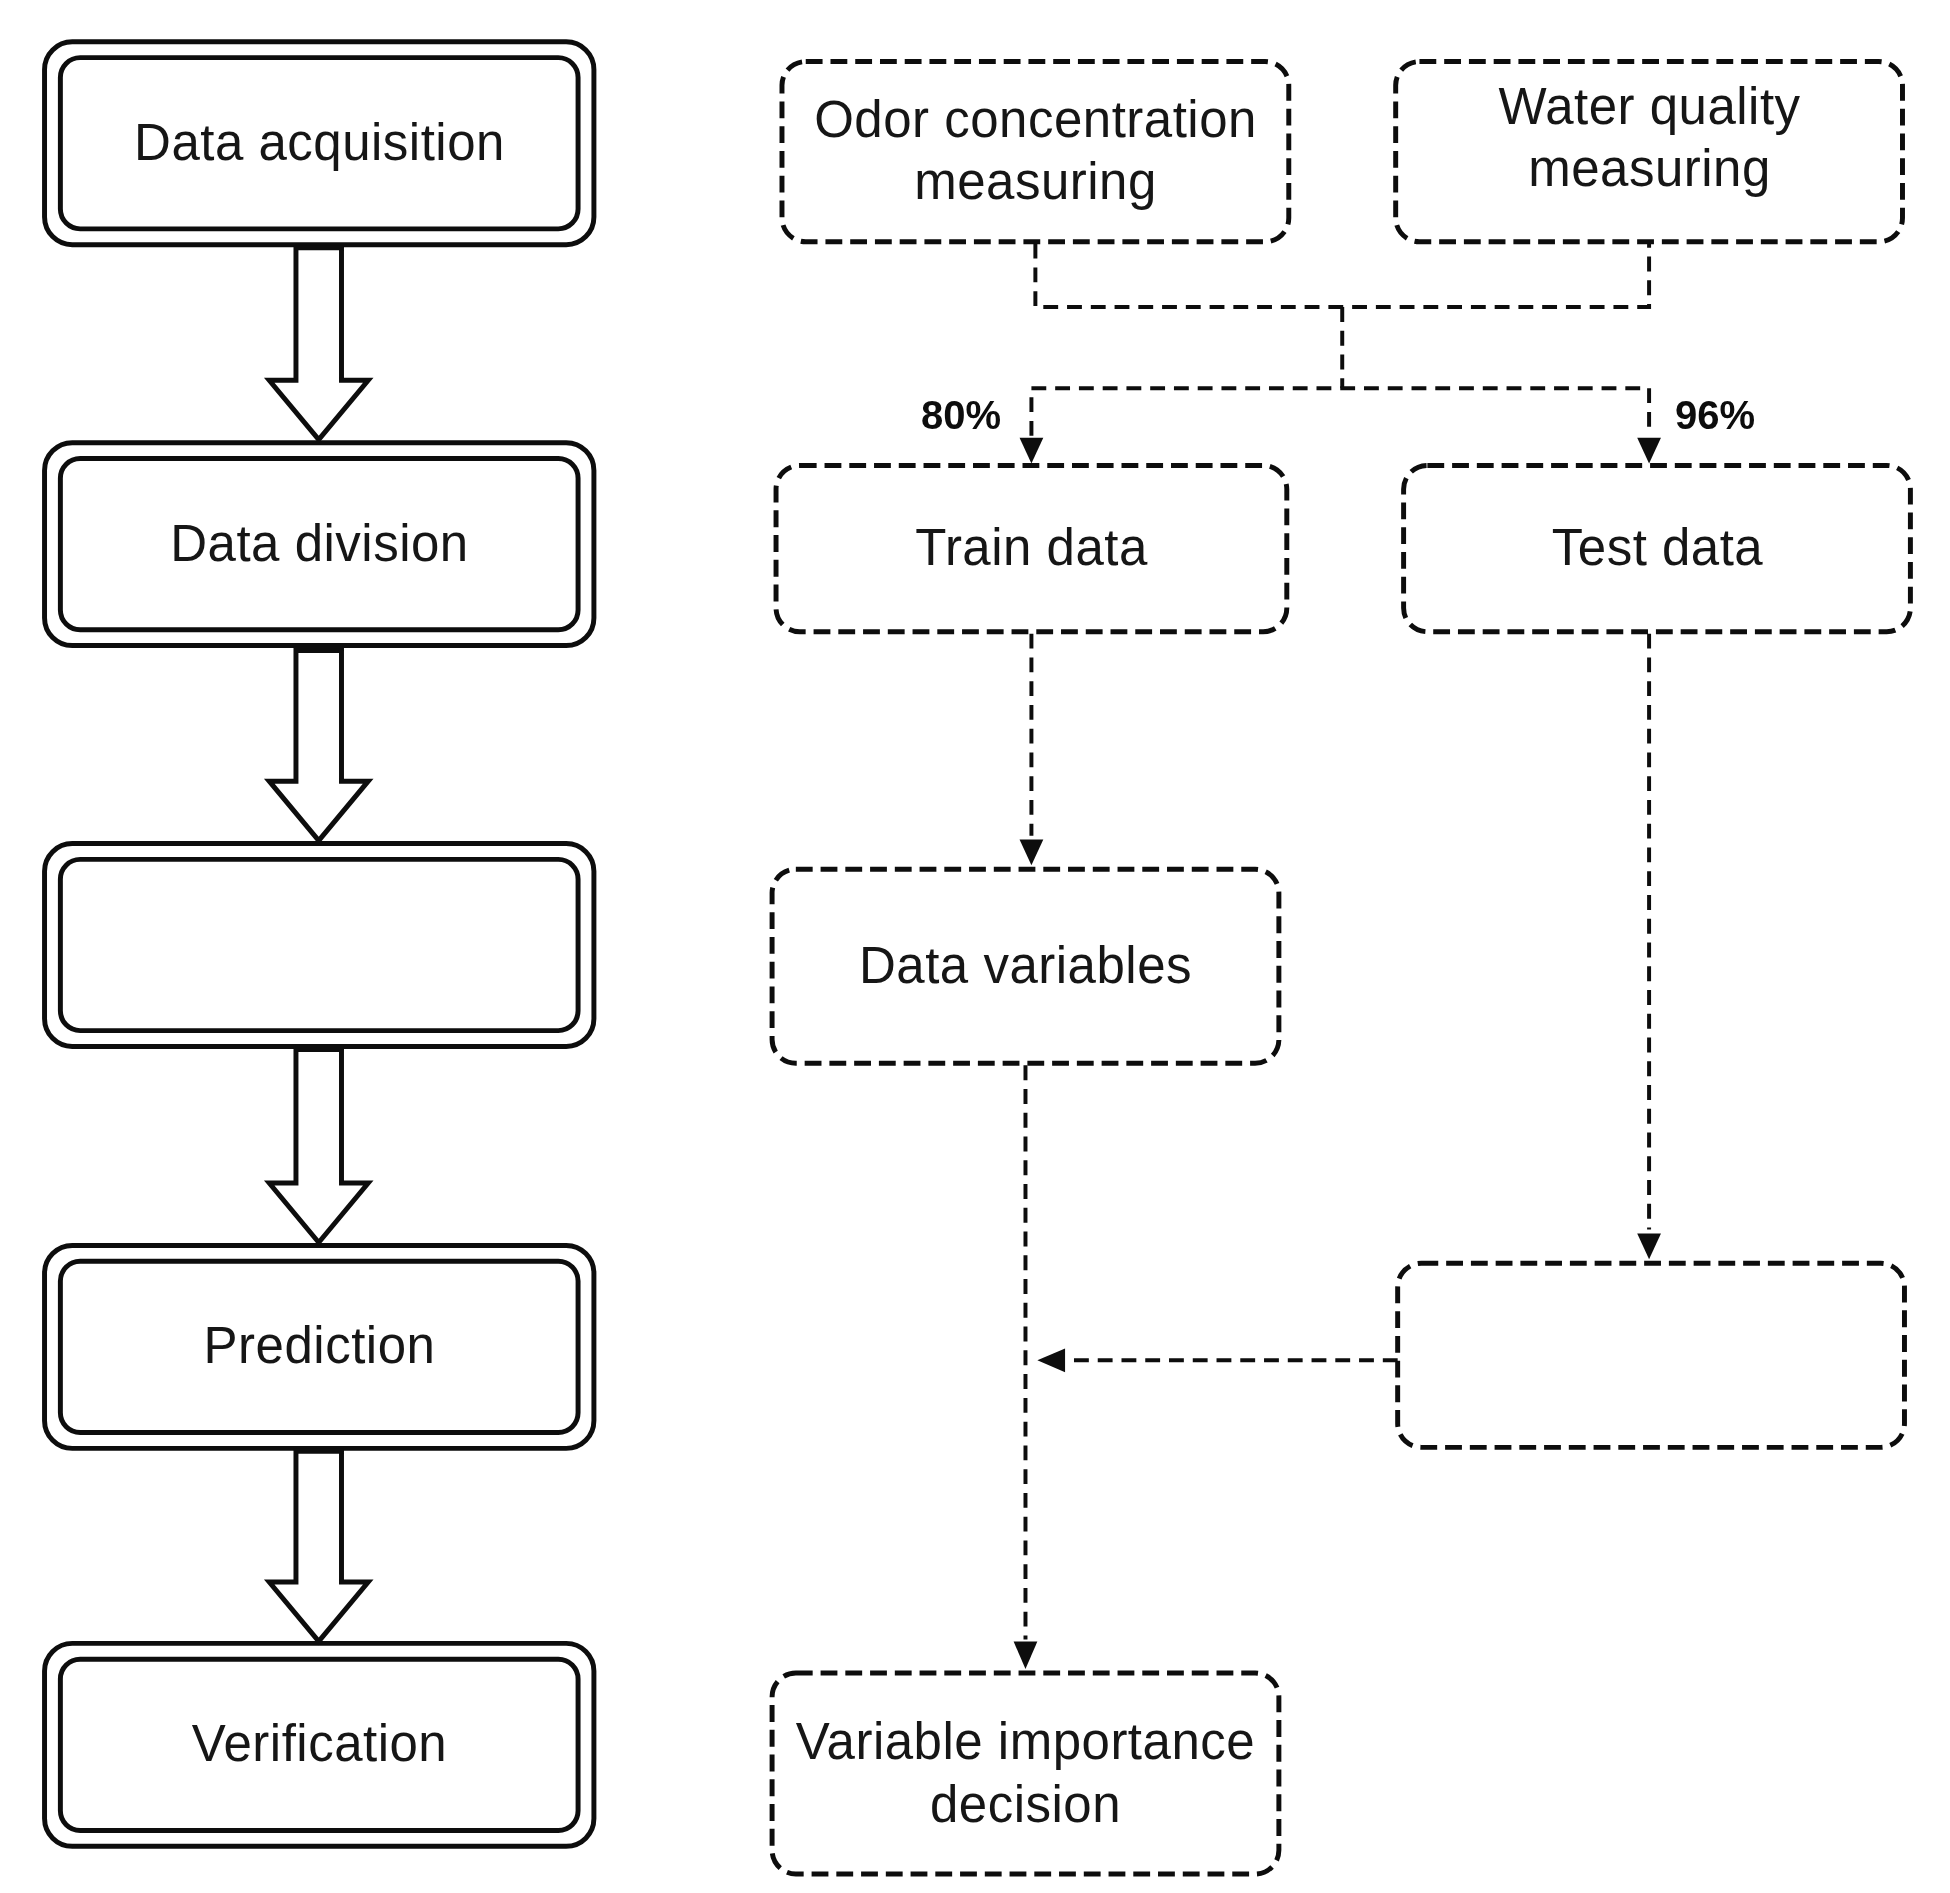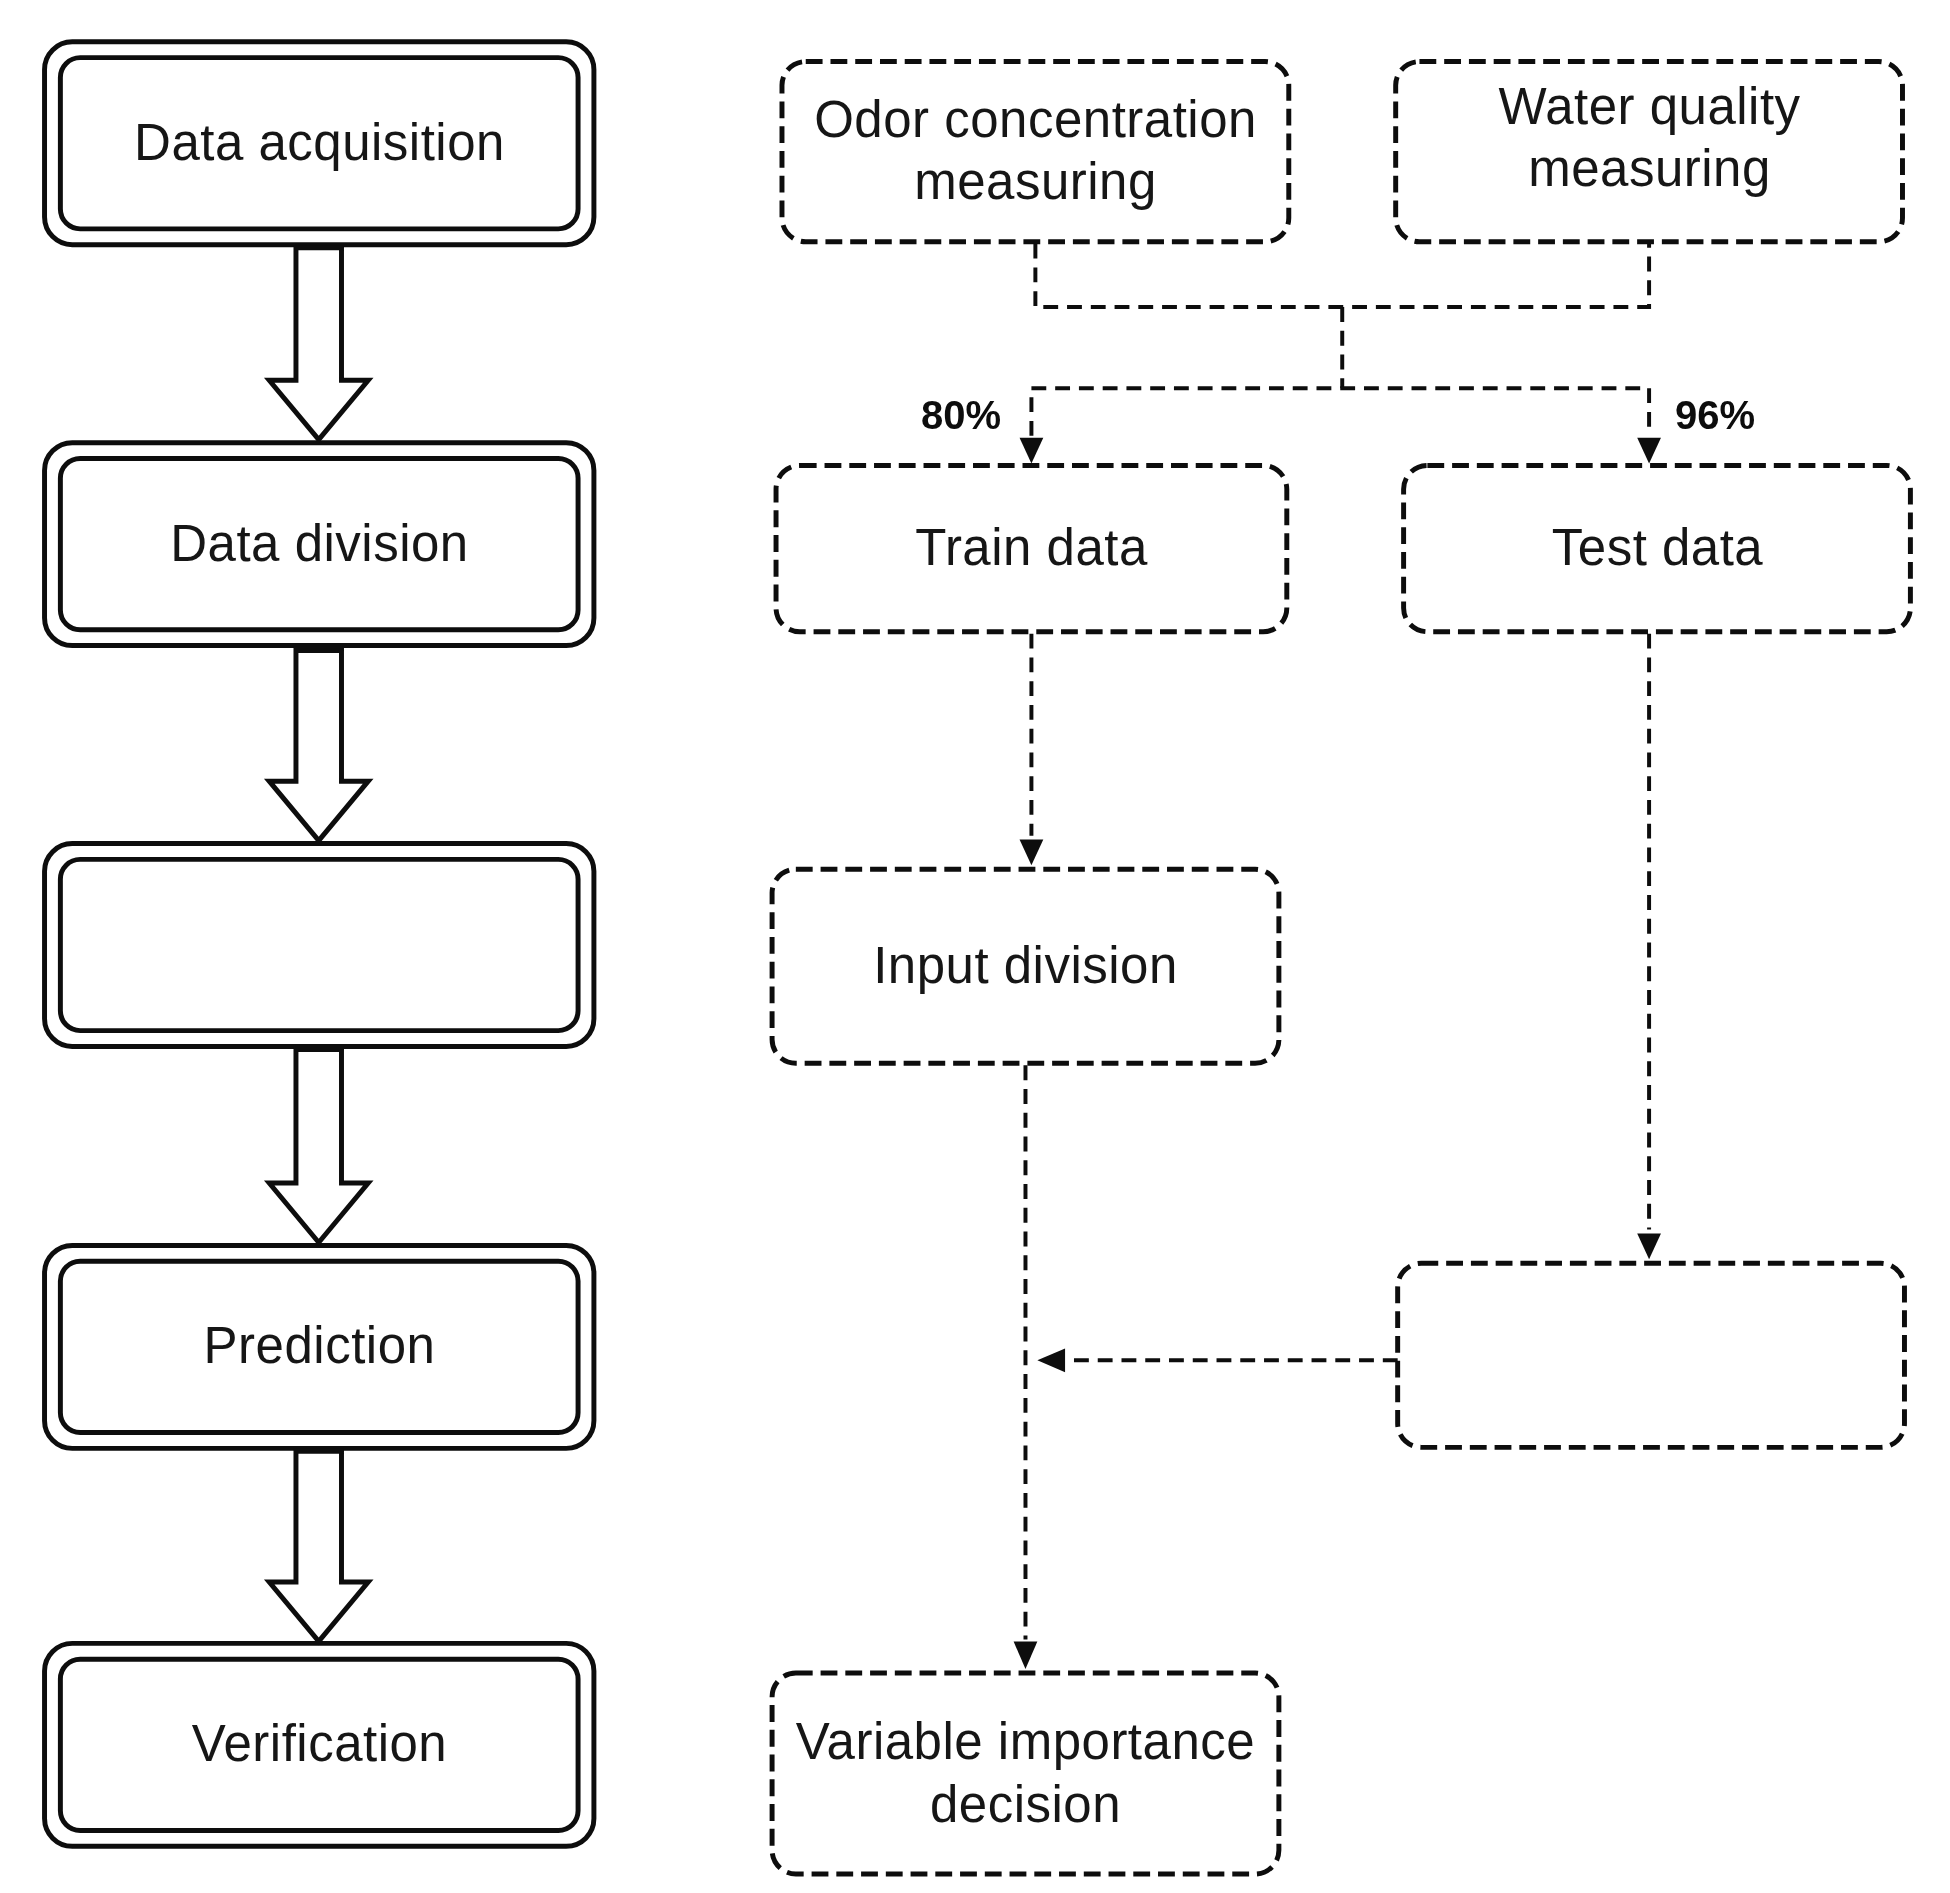--- a/index.html
+++ b/index.html
@@ -109,20 +109,20 @@
 
   <div class="lbl" style="left:45px;  top:42px;   width:549px; height:203px;">Data acquisition</div>
   <div class="lbl" style="left:45px;  top:443px;  width:549px; height:203px;">Data division</div>
   <div class="lbl" style="left:45px;  top:1245px; width:549px; height:203px;">Prediction</div>
   <div class="lbl" style="left:45px;  top:1643px; width:549px; height:203px;">Verification</div>
 
   <div class="lbl" style="left:782px;  top:61px;   width:507px; height:180px;">Odor concentration measuring</div>
   <div class="lbl" style="left:1396px; top:48px;   width:507px; height:180px;">Water quality measuring</div>
   <div class="lbl" style="left:776px;  top:465px;  width:511px; height:166px;">Train data</div>
   <div class="lbl" style="left:1404px; top:465px;  width:507px; height:166px;">Test data</div>
-  <div class="lbl" style="left:772px;  top:869px;  width:507px; height:194px;">Input division</div>
+  <div class="lbl" style="left:772px;  top:869px;  width:507px; height:194px;">Data variables</div>
   <div class="lbl" style="left:772px;  top:1673px; width:507px; height:201px;">Variable importance decision</div>
 
   <div class="pct right-align" style="left:851px;  top:392px; width:150px; height:46px;">80%</div>
   <div class="pct left-align" style="left:1675px; top:392px; width:150px; height:46px;">96%</div>
 
 </div>
 
 
 </body></html>

